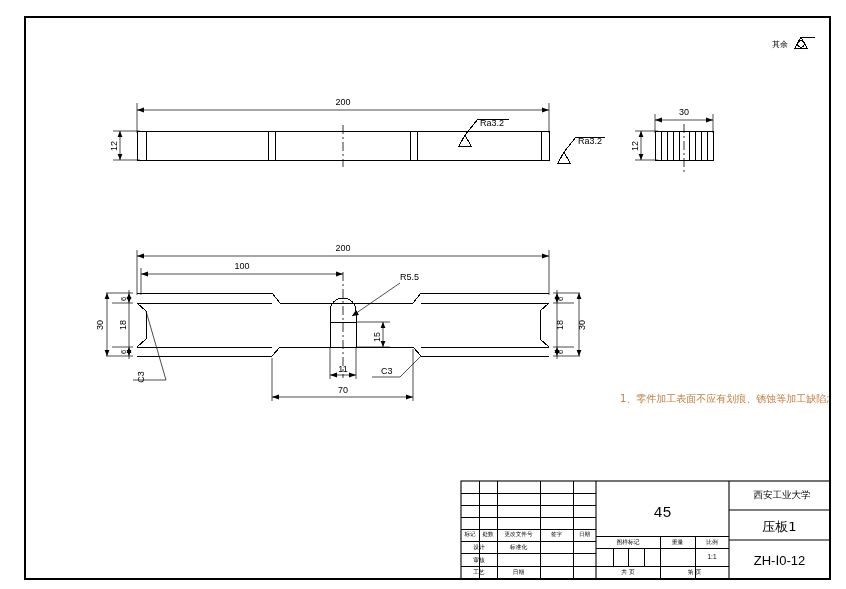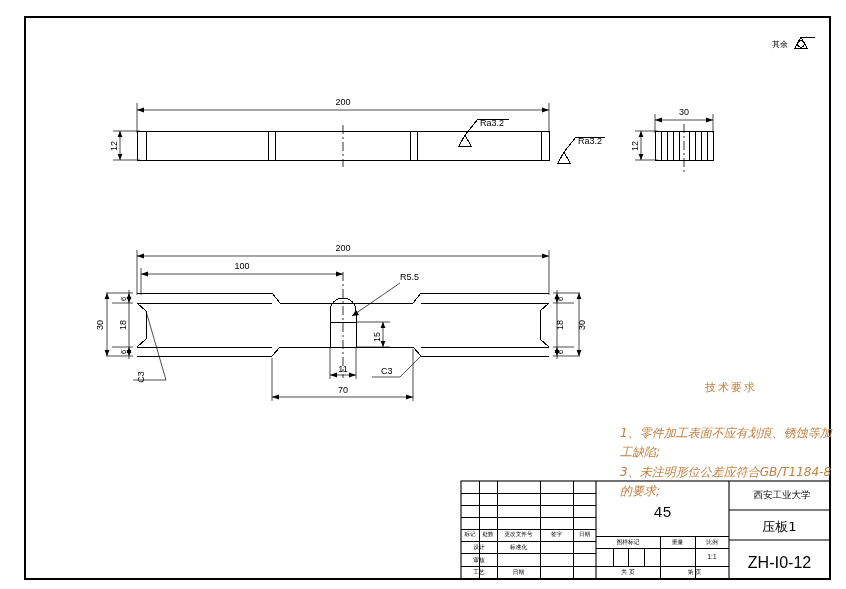--- a/index.html
+++ b/index.html
@@ -263,24 +263,22 @@
 
     <g>
       <line x1="421" y1="356" x2="400" y2="377" class="dim"></line>
       <line x1="372" y1="377" x2="400" y2="377" class="dim"></line>
     </g>
     <text x="381" y="374" class="txt dimtxt">C3</text>
 
   </svg>
 
   <div style="position:absolute; left:620px; top:380px; width:222px;">
-    <div style="text-align:center; font-family:'DejaVu Sans',sans-serif; font-size:11px; color:#c08040; letter-spacing:2px;">技术要求</div>
-    <div style="margin-top:29px; font-family:'DejaVu Sans',sans-serif; font-size:12px; color:#c08040; line-height:1.62;font-style:italic;">
+    <div style="margin-top:11px; font-family:'DejaVu Sans',sans-serif; font-size:10px; color:#c08040; line-height:1.62;">
       <div>1、零件加工表面不应有划痕、锈蚀等加工缺陷;</div>
-      <div>3、未注明形位公差应符合GB/T1184-8的要求;</div>
     </div>
   </div>
 
   <svg style="position:absolute; left:0; top:0; width:846px; height:589px; pointer-events:none;" viewBox="0 0 846 589">
 
     <rect x="461" y="481" width="369" height="98" class="ln-h"></rect>
 
     <line x1="596" y1="481" x2="596" y2="579" class="ln-h"></line>
     <line x1="729" y1="481" x2="729" y2="579" class="ln-h"></line>
 
@@ -331,16 +329,16 @@
     <div style="position:absolute; left:660px; top:538px; width:35px; text-align:center; font-family:'DejaVu Sans',sans-serif; font-size:5.8px;">重量</div>
     <div style="position:absolute; left:695px; top:538px; width:34px; text-align:center; font-family:'DejaVu Sans',sans-serif; font-size:5.8px;">比例</div>
 
     <div style="position:absolute; left:695px; top:553px; width:34px; text-align:center; font-family:'Liberation Sans',sans-serif; font-size:6.5px;">1:1</div>
 
     <div style="position:absolute; left:596px; top:568px; width:64px; text-align:center; font-family:'DejaVu Sans',sans-serif; font-size:5.8px;">共    页</div>
     <div style="position:absolute; left:660px; top:568px; width:69px; text-align:center; font-family:'DejaVu Sans',sans-serif; font-size:5.8px;">第    页</div>
 
     <div style="position:absolute; left:729px; top:489px; width:106px; text-align:center; font-family:Liberation Sans, sans-serif; font-size:9.5px;">西安工业大学</div>
     <div style="position:absolute; left:729px; top:518px; width:101px; text-align:center; font-family:'DejaVu Sans',sans-serif; font-size:13px;">压板1</div>
-    <div style="position:absolute; left:729px; top:553px; width:101px; text-align:center; font-family:'Liberation Sans',sans-serif; font-size:16px;">ZH-Ⅰ0-12</div>
+    <div style="position:absolute; left:729px; top:553px; width:101px; text-align:center; font-family:'Liberation Sans',sans-serif; font-size:13px;">ZH-Ⅰ0-12</div>
   </div>
 
 </div>
 
 </body></html>

